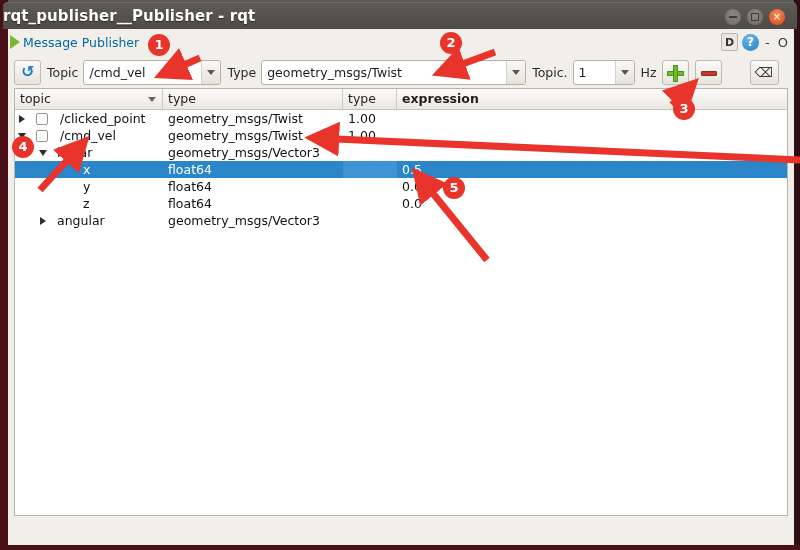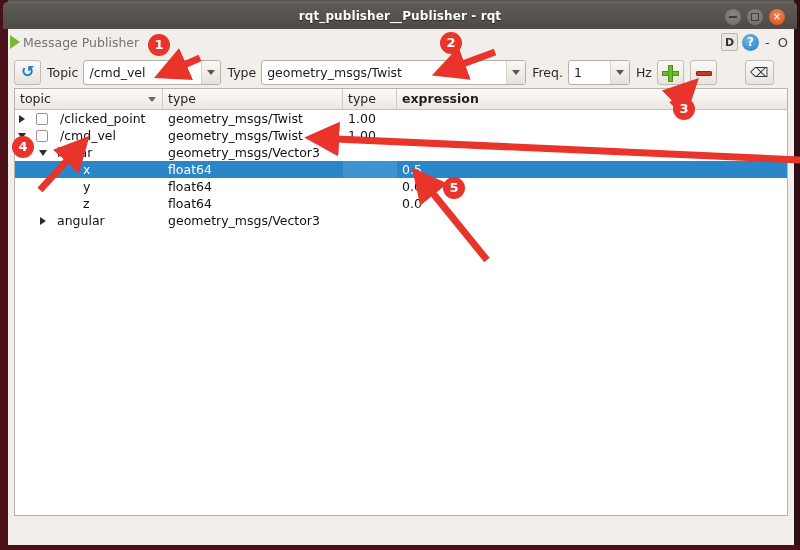--- a/index.html
+++ b/index.html
@@ -31,22 +31,22 @@
 
   
   #titlebar {
     position: absolute; left: 3px; top: 2px; width: 794px; height: 27px;
     background: linear-gradient(to bottom, #5e5b57 0%, #4e4b47 100%);
     border-top-left-radius: 5px; border-top-right-radius: 5px;
     border-top: 1px solid #6d6a66;
   }
   #titlebar-text {
     position: absolute; left: 0; top: 0; width: 794px; height: 27px;
-    line-height: 27px; text-align: center;
-    color: #ffffff; font-size: 12px; font-weight: bold;
+    line-height: 27px; 
+    color: #ffffff; font-size: 15px; font-weight: bold;
     text-shadow: 0 1px 1px rgba(0,0,0,0.55);
     letter-spacing: 0.1px;
   }
   .wbtn {
     position: absolute; top: 6px; width: 16px; height: 16px;
     border-radius: 50%;
   }
   .wbtn span {
     position: absolute; left: 0; top: 0; width: 16px; height: 16px;
     line-height: 15px; text-align: center; font-size: 10px;
@@ -74,21 +74,21 @@
     position: absolute; left: 2px; top: 3px; height: 20px;
     display: flex; align-items: center; gap: 3px;
   }
   #play-icon {
     width: 0; height: 0;
     border-left: 10px solid #79b833;
     border-top: 7px solid transparent;
     border-bottom: 7px solid transparent;
   }
   #dock-title {
-    font-size: 12.5px; color: #737373; white-space: nowrap;
+    font-size: 12.5px; color: #0369a1; white-space: nowrap;
   }
   #dock-tools {
     position: absolute; right: 4px; top: 2px; height: 22px;
     display: flex; align-items: center; gap: 4px;
   }
   #dock-d-btn {
     width: 17px; height: 18px; border: 1px solid #b9b4ad; border-radius: 2px;
     background: #eae6e0; color: #333; font-size: 11px;
     text-align: center; line-height: 17px; font-weight: 600;
   }
@@ -290,21 +290,21 @@
       </div>
 
       <div class="tb-label">Type</div>
       <div class="combo" id="type-combo">
         <div class="cval" placeholder="">geometry_msgs/Twist</div>
         <div class="arrowbox">
           <div class="caret-down"></div>
         </div>
       </div>
 
-      <div class="tb-label">Freq.</div>
+      <div class="tb-label">Topic.</div>
       <div class="combo" id="freq-combo">
         <div class="cval">1</div>
         <div class="arrowbox">
           <div class="caret-down"></div>
         </div>
       </div>
 
       <div class="tb-label">Hz</div>
 
       <div id="plus-btn">

